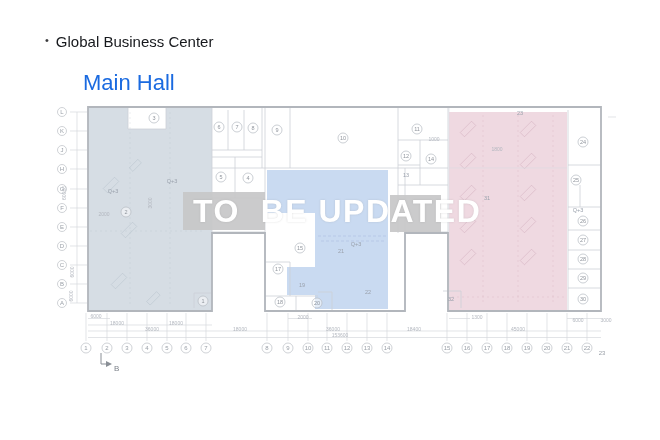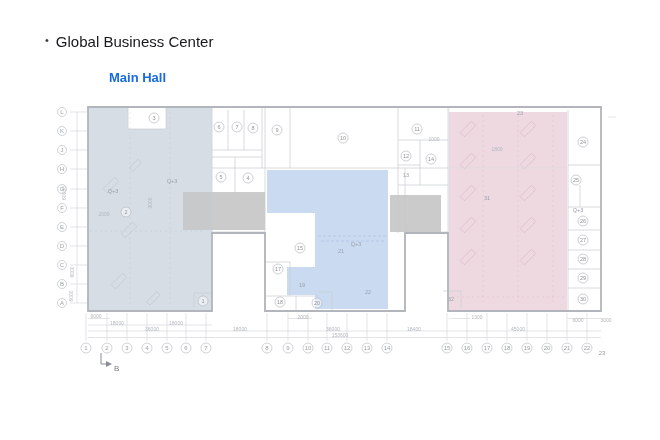--- a/index.html
+++ b/index.html
@@ -2,22 +2,22 @@
 <html style="--accent-blue: #1a6ae0; --title-text: #16181c; --overlay-text: #ffffff; --left-region: #cdd6de; --middle-region: #c0d4ef; --right-region: #ebd0da; --gray-block: #c7c7c8;"><head>
 <meta charset="utf-8">
 <style>
   html,body{margin:0;padding:0;background:#ffffff;}
   body{width:660px;height:440px;overflow:hidden;font-family:"Liberation Sans",sans-serif;}
   .stage{position:relative;width:660px;height:440px;background:#ffffff;}
 
   .hdr{position:absolute;left:45px;top:33px;display:flex;align-items:center;gap:7px;
        font-size:15px;color:var(--title-text,#16181c);}
   .bullet{font-size:11px;line-height:1;color:#3a3a3c;transform:translateY(-1px);}
-  .sub{position:absolute;left:83px;top:70px;font-size:13px;font-weight:700;
-       color:var(--accent-blue,#1a6ae0);margin-left:26px;}
+  .sub{position:absolute;left:83px;top:70px;font-size:22px;font-weight:400;
+       color:var(--accent-blue,#1a6ae0);}
 
   .overlay{position:absolute;left:193px;top:193px;font-size:32px;font-weight:700;
        letter-spacing:1.5px;color:var(--overlay-text,#ffffff);white-space:pre;
        text-shadow:0 0 2px rgba(125,125,125,.28);}
 
   svg{position:absolute;left:0;top:0;}
   .rg-left{fill:var(--left-region,#cdd6de);fill-opacity:.82;}
   .rg-mid{fill:var(--middle-region,#c0d4ef);fill-opacity:.85;}
   .rg-right{fill:var(--right-region,#ebd0da);fill-opacity:.8;}
   .notch{fill:#ffffff;}
@@ -476,14 +476,15 @@
         </g>
         <g>
           <text x="74" y="272" class="dimt" transform="rotate(-90 74 272)">6000</text>
         </g>
         <g>
           <text x="73" y="296" class="dimt" transform="rotate(-90 73 296)">6000</text>
         </g>
       </g>
   </svg>
 
+  <div class="overlay">TO  BE UPDATED</div>
 
 </div>
 
 </body></html>

